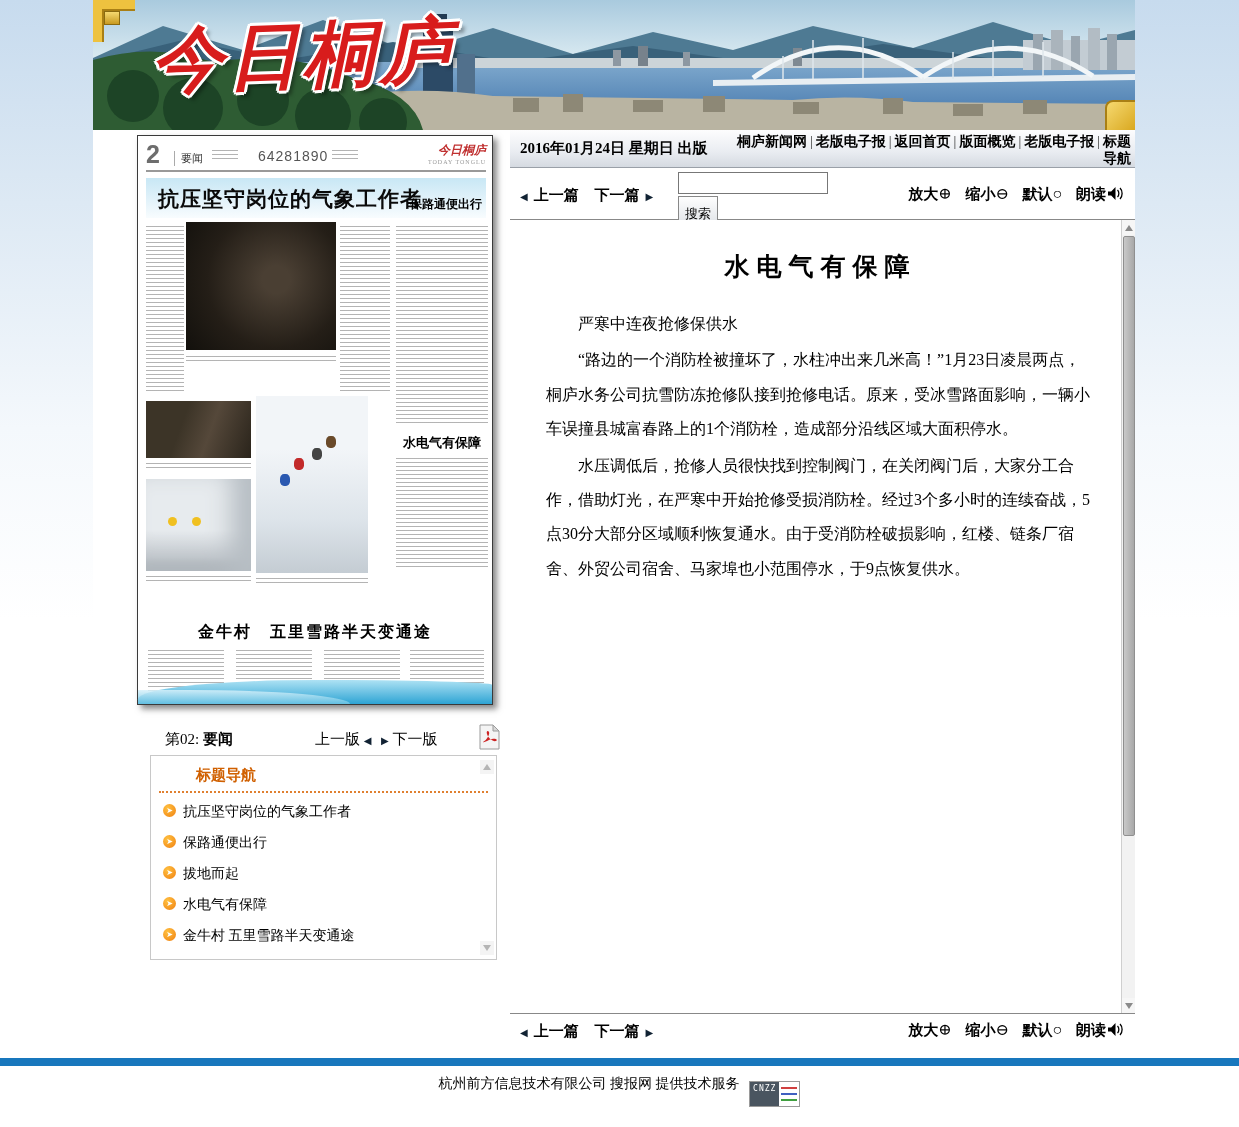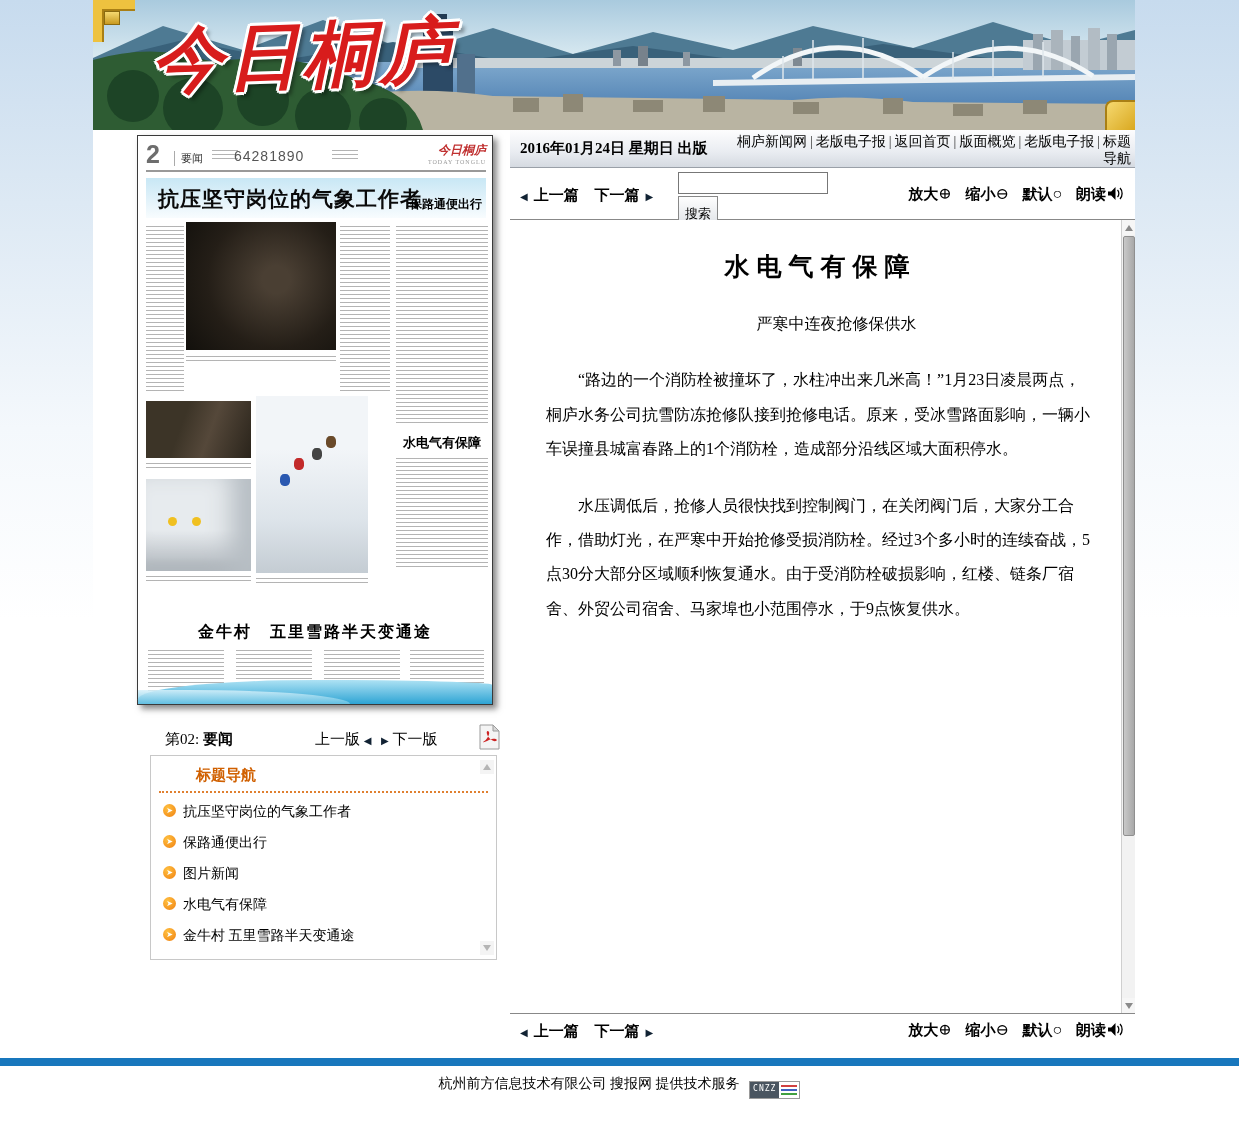--- a/index.html
+++ b/index.html
@@ -34,21 +34,21 @@
   .leftcol  { position:absolute; left:0; top:0; width:417px; height:928px; }
   .rightcol { position:absolute; left:417px; top:0; width:625px; height:928px; }
 
   
   .datebar { position:relative; width:625px; height:38px;
     background:linear-gradient(#fdfdfe,#e9ecf1 60%,#d5dae1);
     border-bottom:1px solid #9aa0a8; }
   .datebar .date { position:absolute; left:10px; top:9px; font-size:15px; font-weight:bold; }
   .datebar nav { position:absolute; right:4px; top:3px; width:398px; text-align:right;
     font-size:14px; line-height:17px; }
-  .datebar nav a { color:#000; text-decoration:none; cursor:pointer; }
+  .datebar nav a { color:#000; text-decoration:none; cursor:pointer;font-weight:bold; }
   .datebar nav .sep { color:#333; padding:0 3px; }
 
   
   .toolbar { position:relative; width:625px; height:52px; }
   .toolbar.top { border-bottom:1px solid #888; }
   .tb-left { position:absolute; left:10px; top:18px; font-size:15px; font-weight:bold; }
   .tb-left a { color:#000; text-decoration:none; margin:0 6px; cursor:pointer; }
   .tb-arrow { font-size:10px; color:#123; }
   .searchwrap { position:absolute; left:168px; top:4px; }
   .searchwrap input { width:150px; height:22px; border:1px solid #777; background:#fff; display:block; }
@@ -60,40 +60,40 @@
   .circle-ico { font-weight:normal; font-size:16px; }
   .speaker { display:inline-block; vertical-align:-1px; margin-left:2px; }
   .toolbar.bottom { border-top:1px solid #888; height:32px; }
   .toolbar.bottom .tb-left { top:8px; }
   .toolbar.bottom .tb-right { top:6px; }
 
   
   .article-wrap { position:relative; width:625px; height:793px; overflow:hidden; background:#fff; }
   .article { position:absolute; left:0; top:0; right:14px; bottom:0; padding:0 26px 0 36px; }
   .article h1 { text-align:center; font-size:25px; letter-spacing:7px; margin-top:30px; }
-  .article p { font-size:16px; line-height:2.15; text-indent:2em; margin-top:22px; }
-  .article p.sub { margin-top:24px;text-align:center; }
+  .article p { font-size:16px; line-height:2.15; text-indent:2em; margin-top:2px; }
+  .article p.sub { margin-top:24px; }
   
   .vsb { position:absolute; right:0; top:0; bottom:0; width:14px; background:#f2f2f2; border-left:1px solid #cfcfcf; }
   .vsb .btn { position:absolute; left:0; width:14px; height:15px; background:#f6f6f6; display:flex; align-items:center; justify-content:center; cursor:pointer; }
   .vsb .btn.up { top:0; } .vsb .btn.down { bottom:0; }
   .tri-up { width:0;height:0;border-left:4px solid transparent;border-right:4px solid transparent;border-bottom:6px solid #8a8a8a; }
   .tri-down { width:0;height:0;border-left:4px solid transparent;border-right:4px solid transparent;border-top:6px solid #8a8a8a; }
   .vsb .thumbbar { position:absolute; left:1px; top:16px; width:12px; height:600px;
     background:linear-gradient(90deg,#c9c9c9,#a8a8a8); border:1px solid #8f8f8f; border-radius:2px; cursor:grab; }
 
   
   .thumb { position:absolute; left:44px; top:5px; width:356px; height:570px; background:#fff;
     border:1px solid #3a3a3a; box-shadow:4px 4px 6px rgba(40,40,40,.55); cursor:pointer; }
   .thumb * { position:absolute; }
   .fake { background-image:repeating-linear-gradient(#9a9a9a 0, #9a9a9a 1px, transparent 1px, transparent 4px); opacity:.75; }
   .np-head { left:8px; top:6px; width:340px; height:30px; border-bottom:2px solid #999; }
   .np-num { left:0; top:-2px; font-size:25px; font-weight:bold; color:#6d6d6d; font-family:"Liberation Sans",sans-serif; }
   .np-sec { left:28px; top:9px; font-size:11px; color:#333; border-left:1px solid #aaa; padding-left:6px; }
-  .np-phone { left:88px; top:6px; font-size:14px; color:#555; letter-spacing:1px; font-family:"Liberation Sans",sans-serif; }
+  .np-phone { left:112px; top:6px; font-size:14px; color:#555; letter-spacing:1px; font-family:"Liberation Sans",sans-serif; }
   .np-mini { width:26px; height:10px; }
   .np-mini.a { left:66px; top:8px; } .np-mini.b { left:186px; top:8px; }
   .np-logo { right:0; top:0; text-align:right; }
   .np-logo-cn { position:static; display:block; font-size:12px; font-weight:bold; font-style:italic; color:#c03030; }
   .np-logo-en { position:static; display:block; font-size:6px; color:#999; letter-spacing:1px; }
   .np-banner { left:8px; top:42px; width:340px; height:40px; background:linear-gradient(#c8e7f5,#f8fcfe); }
   .np-h1 { left:12px; top:7px; font-size:21px; font-weight:900; letter-spacing:1px; color:#0a0a0a; white-space:nowrap; }
   .np-h2 { right:4px; top:18px; font-size:12px; font-weight:bold; white-space:nowrap; }
   .np-col1 { left:8px; top:90px; width:38px; height:165px; }
   .np-photo1 { left:48px; top:86px; width:150px; height:128px;
@@ -148,21 +148,21 @@
   .tn-sb .btn { position:absolute; left:0; width:14px; height:14px; display:flex; align-items:center; justify-content:center;
     background:#f4f4f4; cursor:pointer; }
   .tn-sb .btn.up { top:0; } .tn-sb .btn.down { bottom:0; }
   .tn-sb .tri-up { border-bottom-color:#b5b5b5; } .tn-sb .tri-down { border-top-color:#b5b5b5; }
 
   
   .footer { position:absolute; left:0; top:1058px; width:1239px; }
   .bluebar { width:1239px; height:8px; background:#1877bd; }
   .f-line { text-align:center; font-size:14px; margin-top:11px; }
   .f-line2 { margin-top:9px; }
-  .cnzz { display:inline-flex; vertical-align:-3px; margin-left:6px; border:1px solid #9a9a9a; height:18px; cursor:pointer; }
+  .cnzz { display:inline-flex; vertical-align:-3px; margin-left:6px; border:1px solid #9a9a9a; height:26px; cursor:pointer; }
   .cnzz .tag { background:#4a5560; color:#fff; font-size:8px; font-family:"DejaVu Sans Mono",monospace;
     padding:2px 3px 0 3px; letter-spacing:1px; }
   .cnzz .stripes { width:20px; background:#fff; display:flex; flex-direction:column; justify-content:space-evenly; padding:1px 2px; }
   .cnzz .stripes i { display:block; height:2px; }
   .cnzz .s1 { background:#d04040; } .cnzz .s2 { background:#4060c0; } .cnzz .s3 { background:#40a040; }
 </style>
 </head>
 <body>
 
 <div class="page">
@@ -293,21 +293,21 @@
           </svg>
         </span>
       </div>
 
       <div class="titlenav">
         <div class="tn-title">标题导航</div>
         <div class="tn-rule"></div>
         <ul class="tn-list">
           <li><span class="tn-bullet">➤</span><a>抗压坚守岗位的气象工作者</a></li>
           <li><span class="tn-bullet">➤</span><a>保路通便出行</a></li>
-          <li><span class="tn-bullet">➤</span><a>图片新闻</a></li>
+          <li><span class="tn-bullet">➤</span><a>拔地而起</a></li>
           <li><span class="tn-bullet">➤</span><a>水电气有保障</a></li>
           <li><span class="tn-bullet">➤</span><a>金牛村 五里雪路半天变通途</a></li>
         </ul>
         <div class="tn-sb">
           <span class="btn up">
               <span class="tri-up"></span>
             </span>
           <span class="btn down">
               <span class="tri-down"></span>
             </span>

